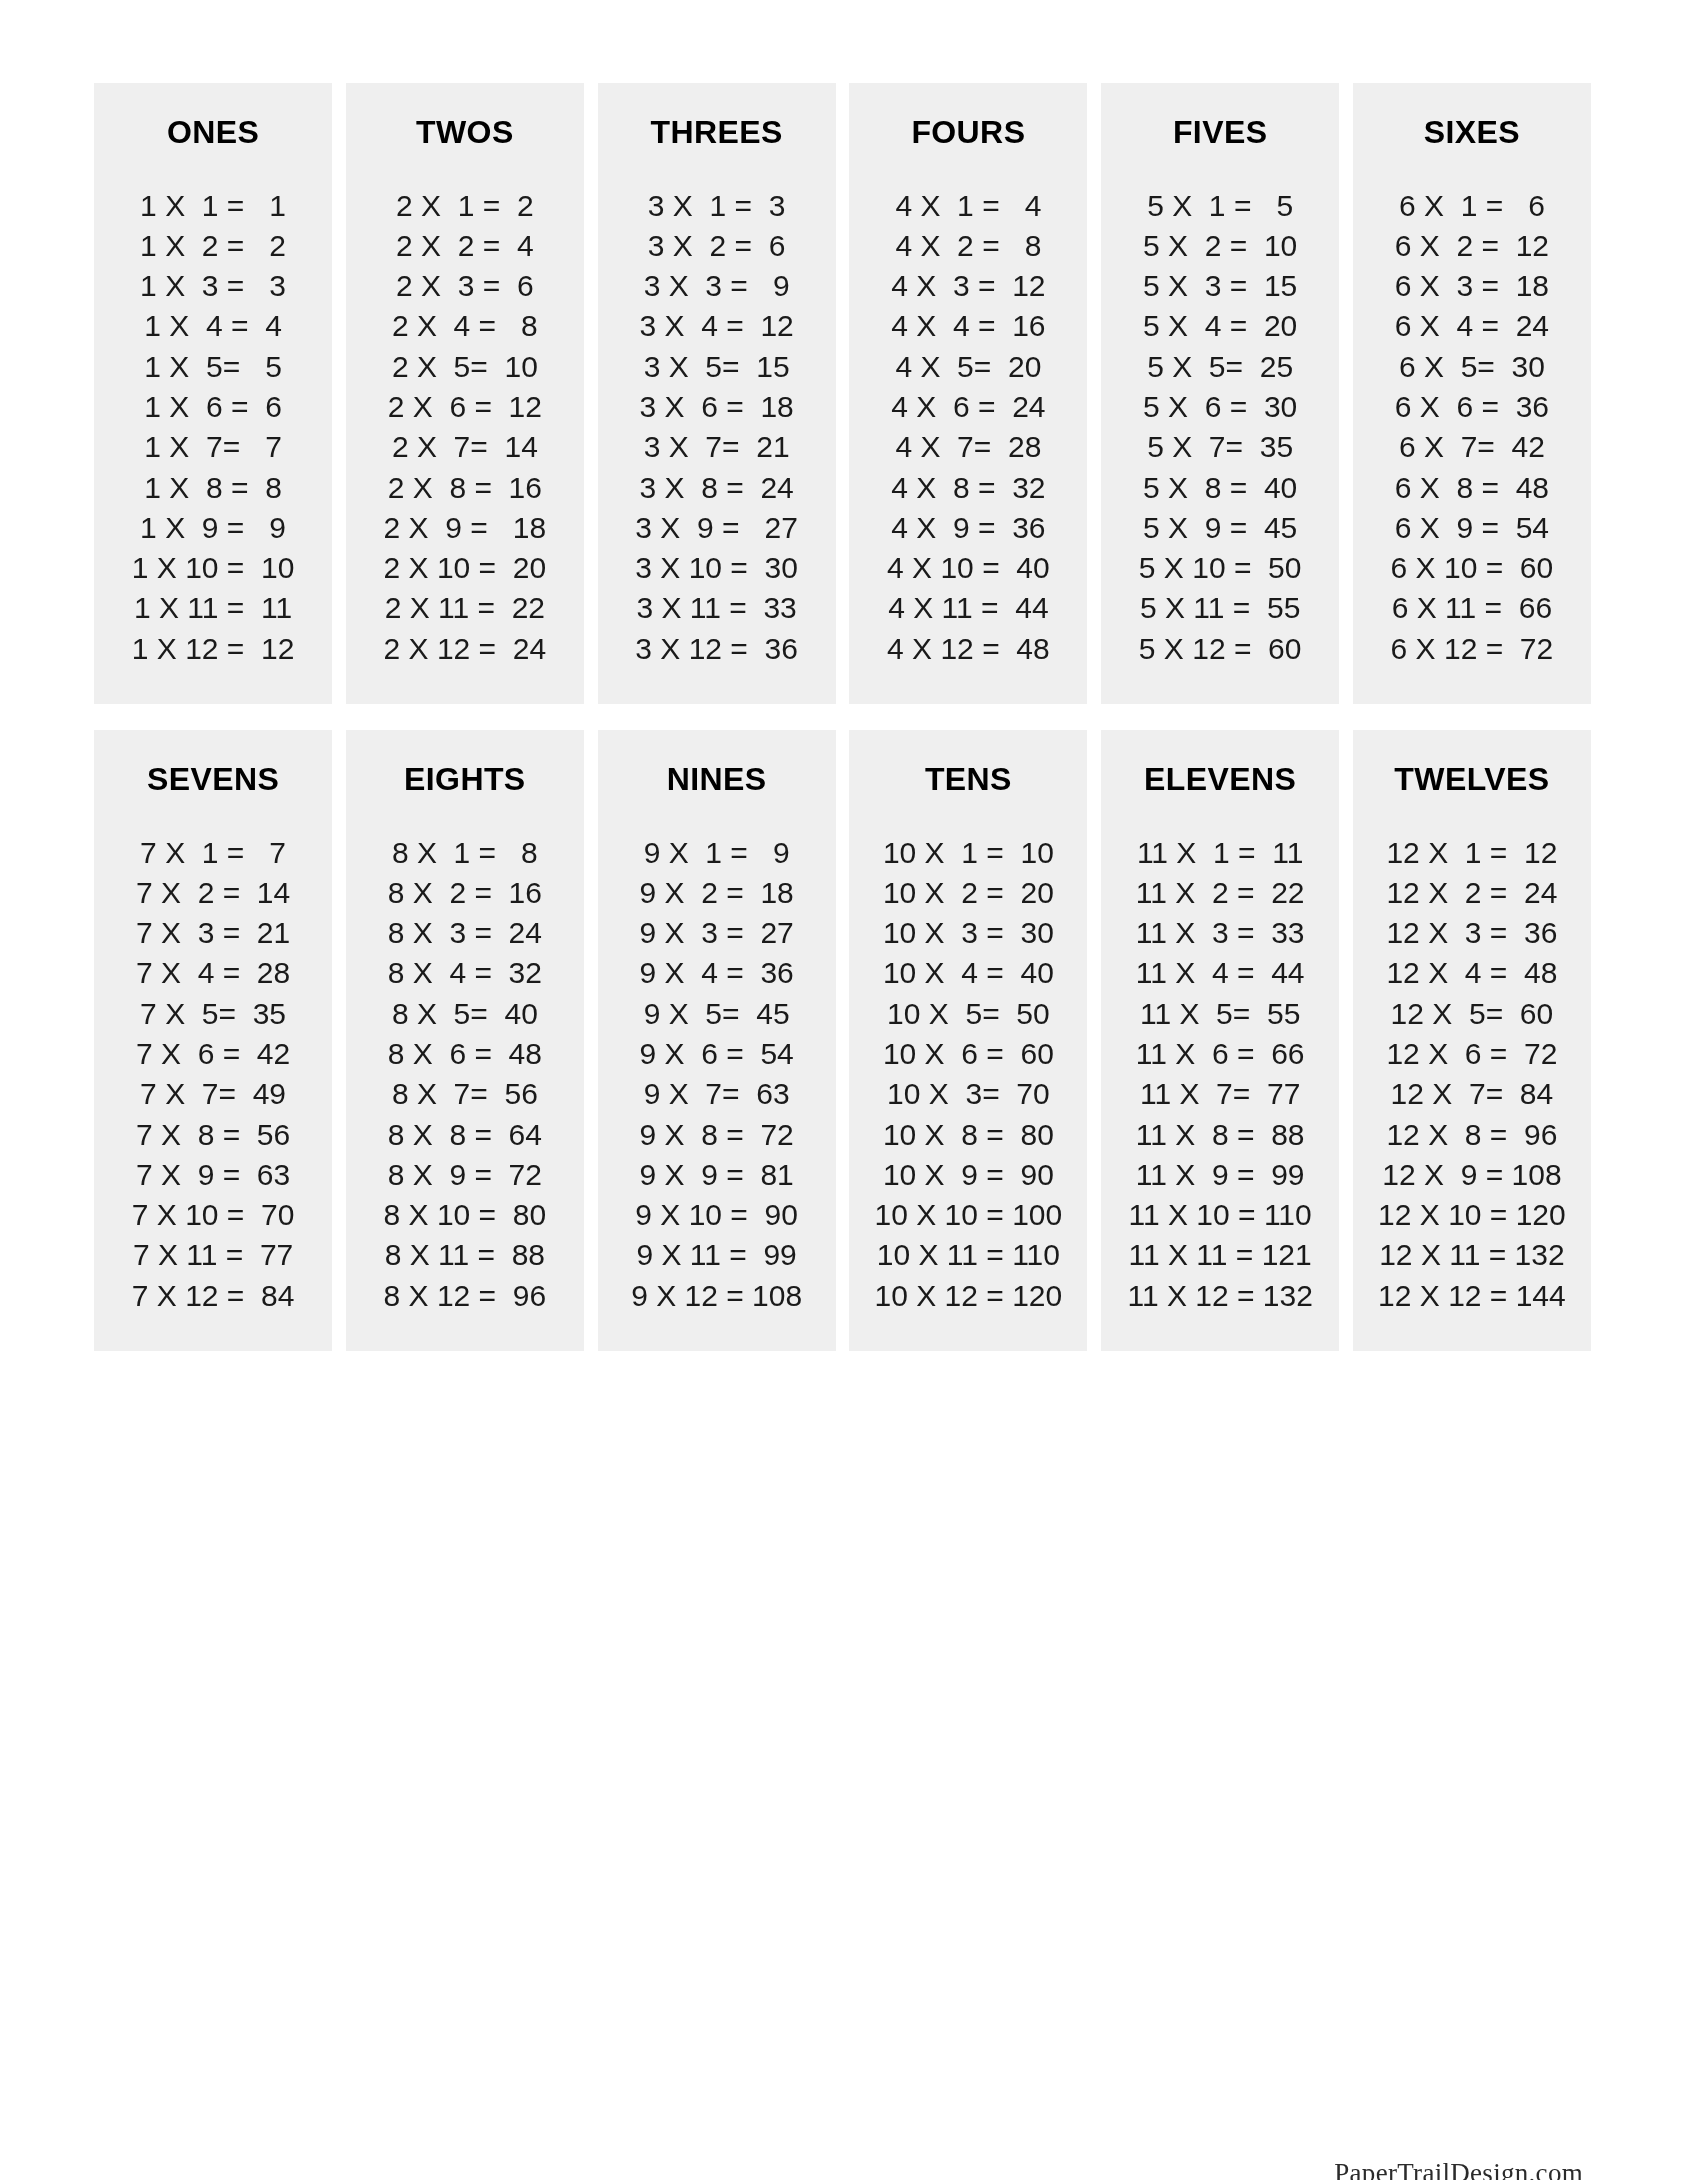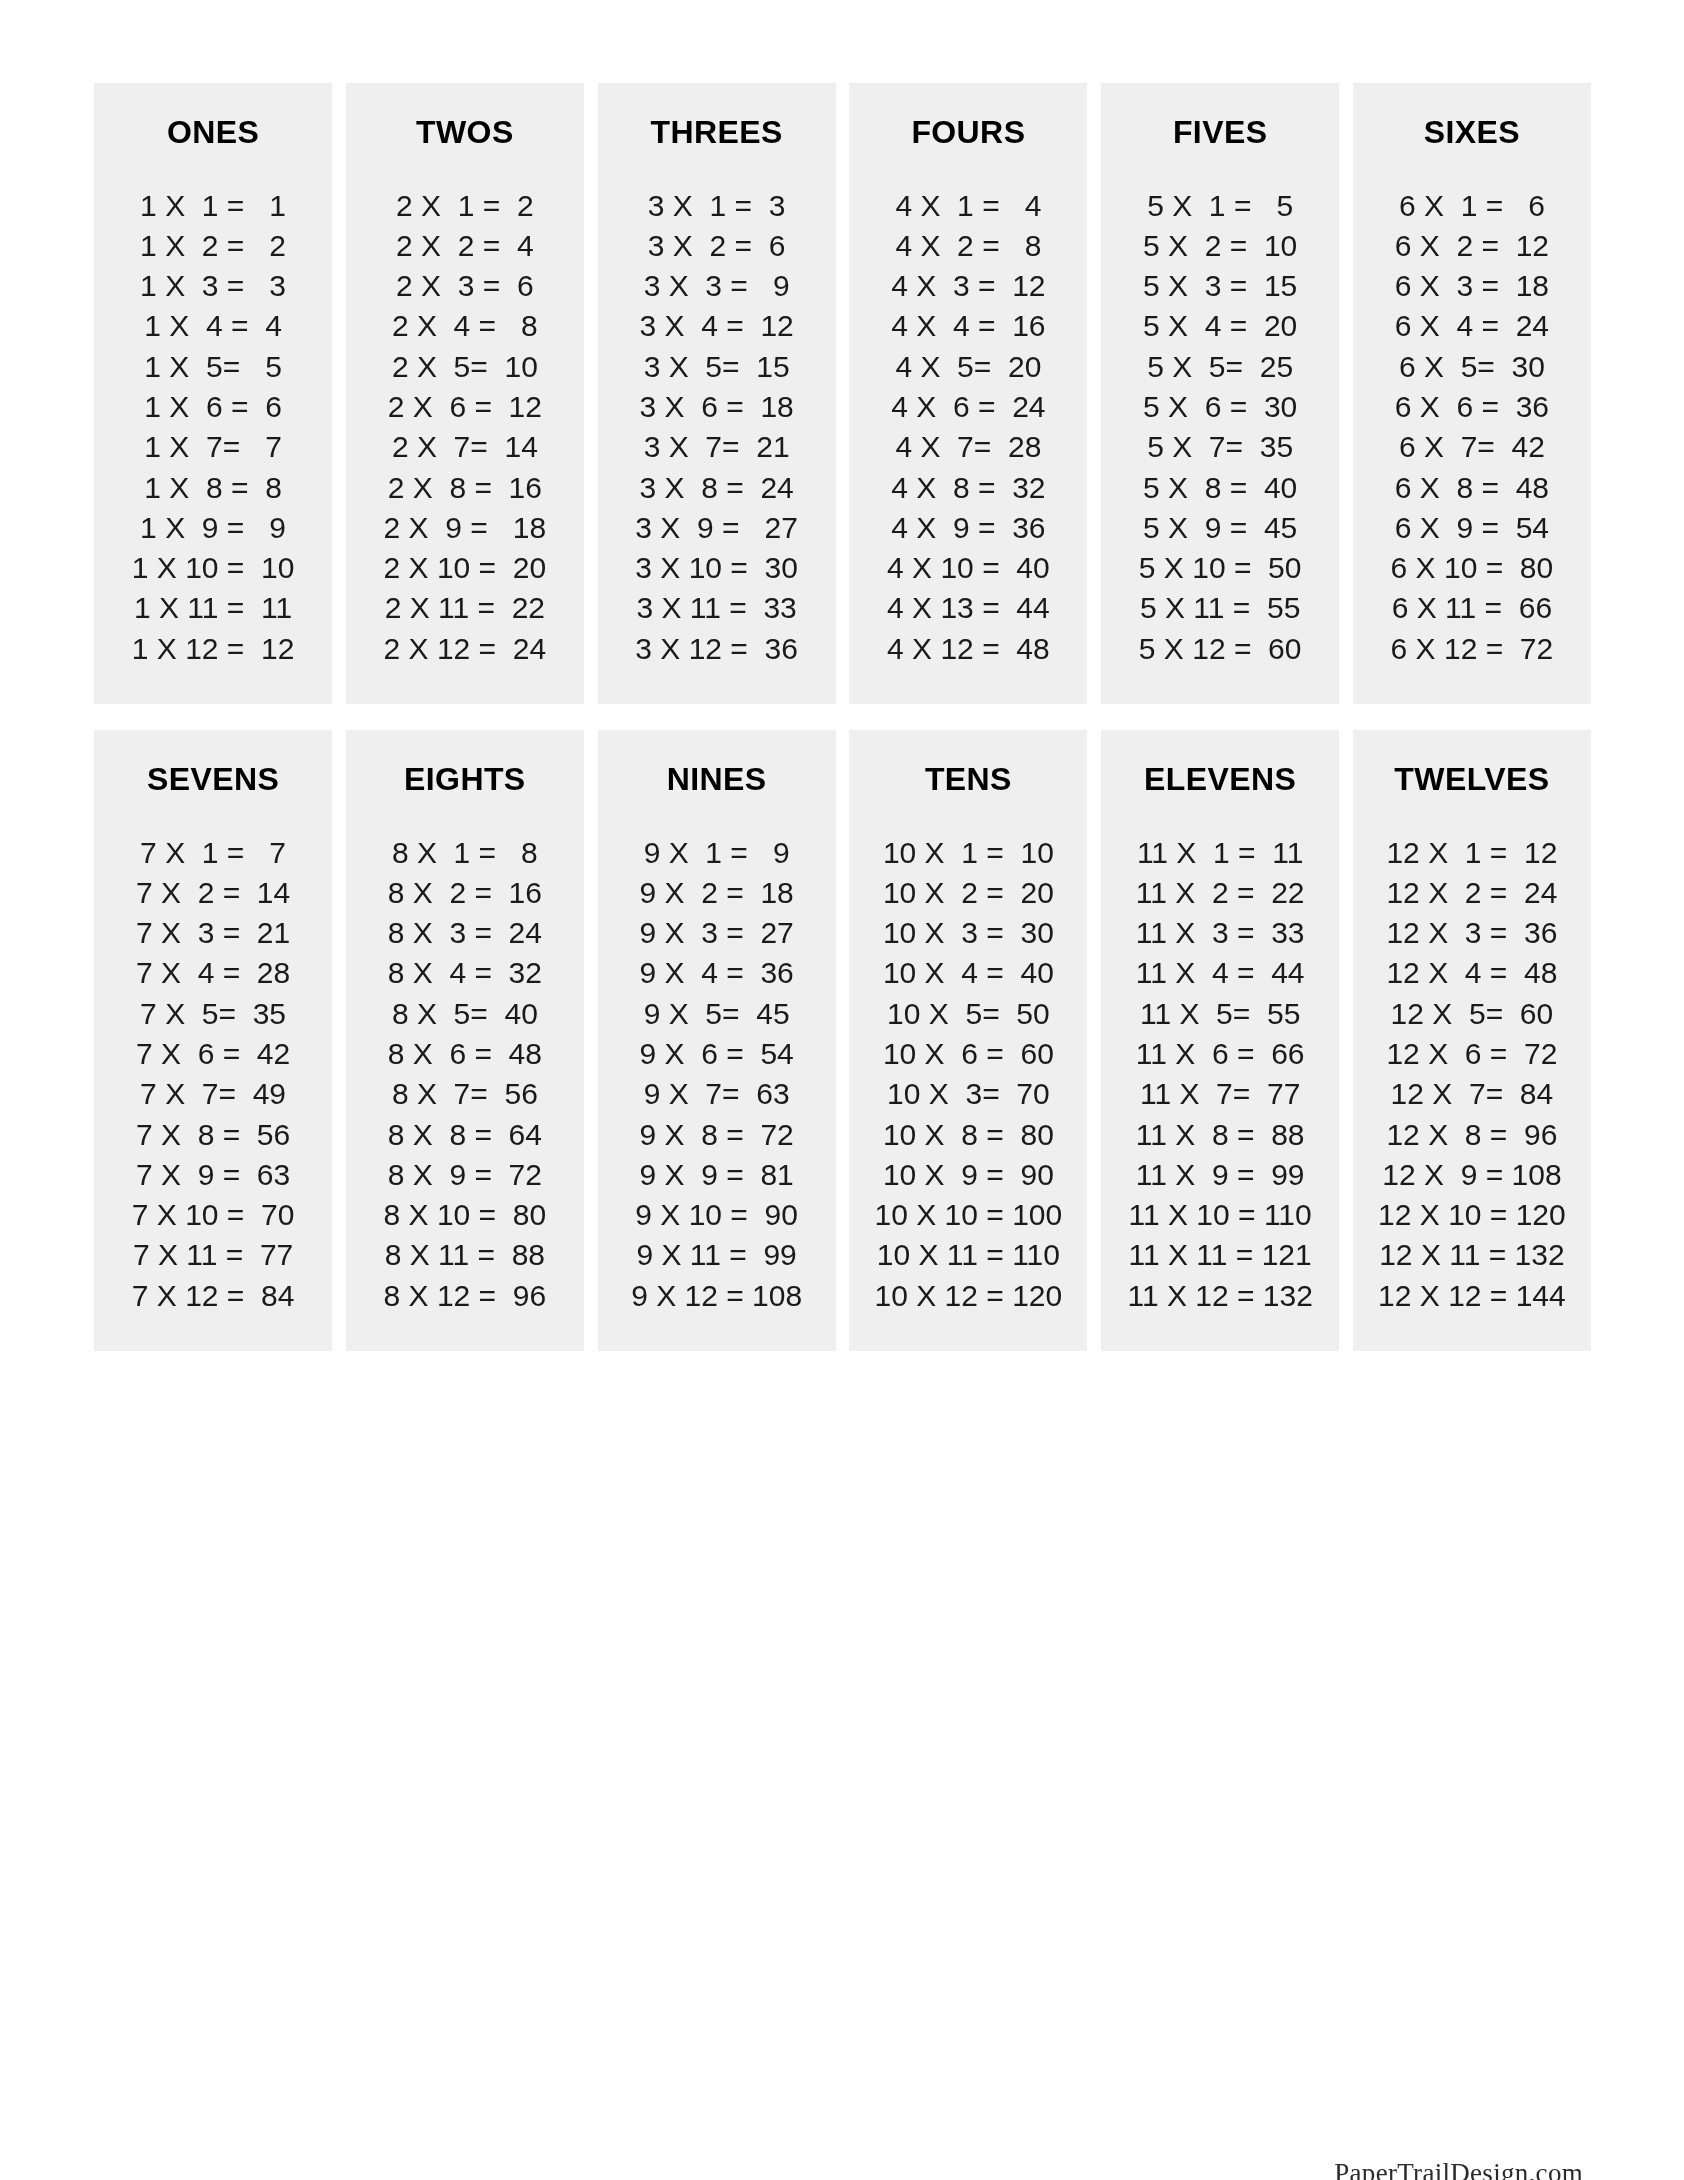--- a/index.html
+++ b/index.html
@@ -152,21 +152,21 @@
         <div class="row">4 X  1 =   4</div>
         <div class="row">4 X  2 =   8</div>
         <div class="row">4 X  3 =  12</div>
         <div class="row">4 X  4 =  16</div>
         <div class="row">4 X  5=  20</div>
         <div class="row">4 X  6 =  24</div>
         <div class="row">4 X  7=  28</div>
         <div class="row">4 X  8 =  32</div>
         <div class="row">4 X  9 =  36</div>
         <div class="row">4 X 10 =  40</div>
-        <div class="row">4 X 13 =  44</div>
+        <div class="row">4 X 11 =  44</div>
         <div class="row">4 X 12 =  48</div>
       </div>
     </div>
 
     <div class="card">
       <div class="card-title">FIVES</div>
       <div class="rows">
         <div class="row">5 X  1 =   5</div>
         <div class="row">5 X  2 =  10</div>
         <div class="row">5 X  3 =  15</div>
@@ -187,21 +187,21 @@
       <div class="rows">
         <div class="row">6 X  1 =   6</div>
         <div class="row">6 X  2 =  12</div>
         <div class="row">6 X  3 =  18</div>
         <div class="row">6 X  4 =  24</div>
         <div class="row">6 X  5=  30</div>
         <div class="row">6 X  6 =  36</div>
         <div class="row">6 X  7=  42</div>
         <div class="row">6 X  8 =  48</div>
         <div class="row">6 X  9 =  54</div>
-        <div class="row">6 X 10 =  80</div>
+        <div class="row">6 X 10 =  60</div>
         <div class="row">6 X 11 =  66</div>
         <div class="row">6 X 12 =  72</div>
       </div>
     </div>
 
     <div class="card">
       <div class="card-title">SEVENS</div>
       <div class="rows">
         <div class="row">7 X  1 =   7</div>
         <div class="row">7 X  2 =  14</div>

